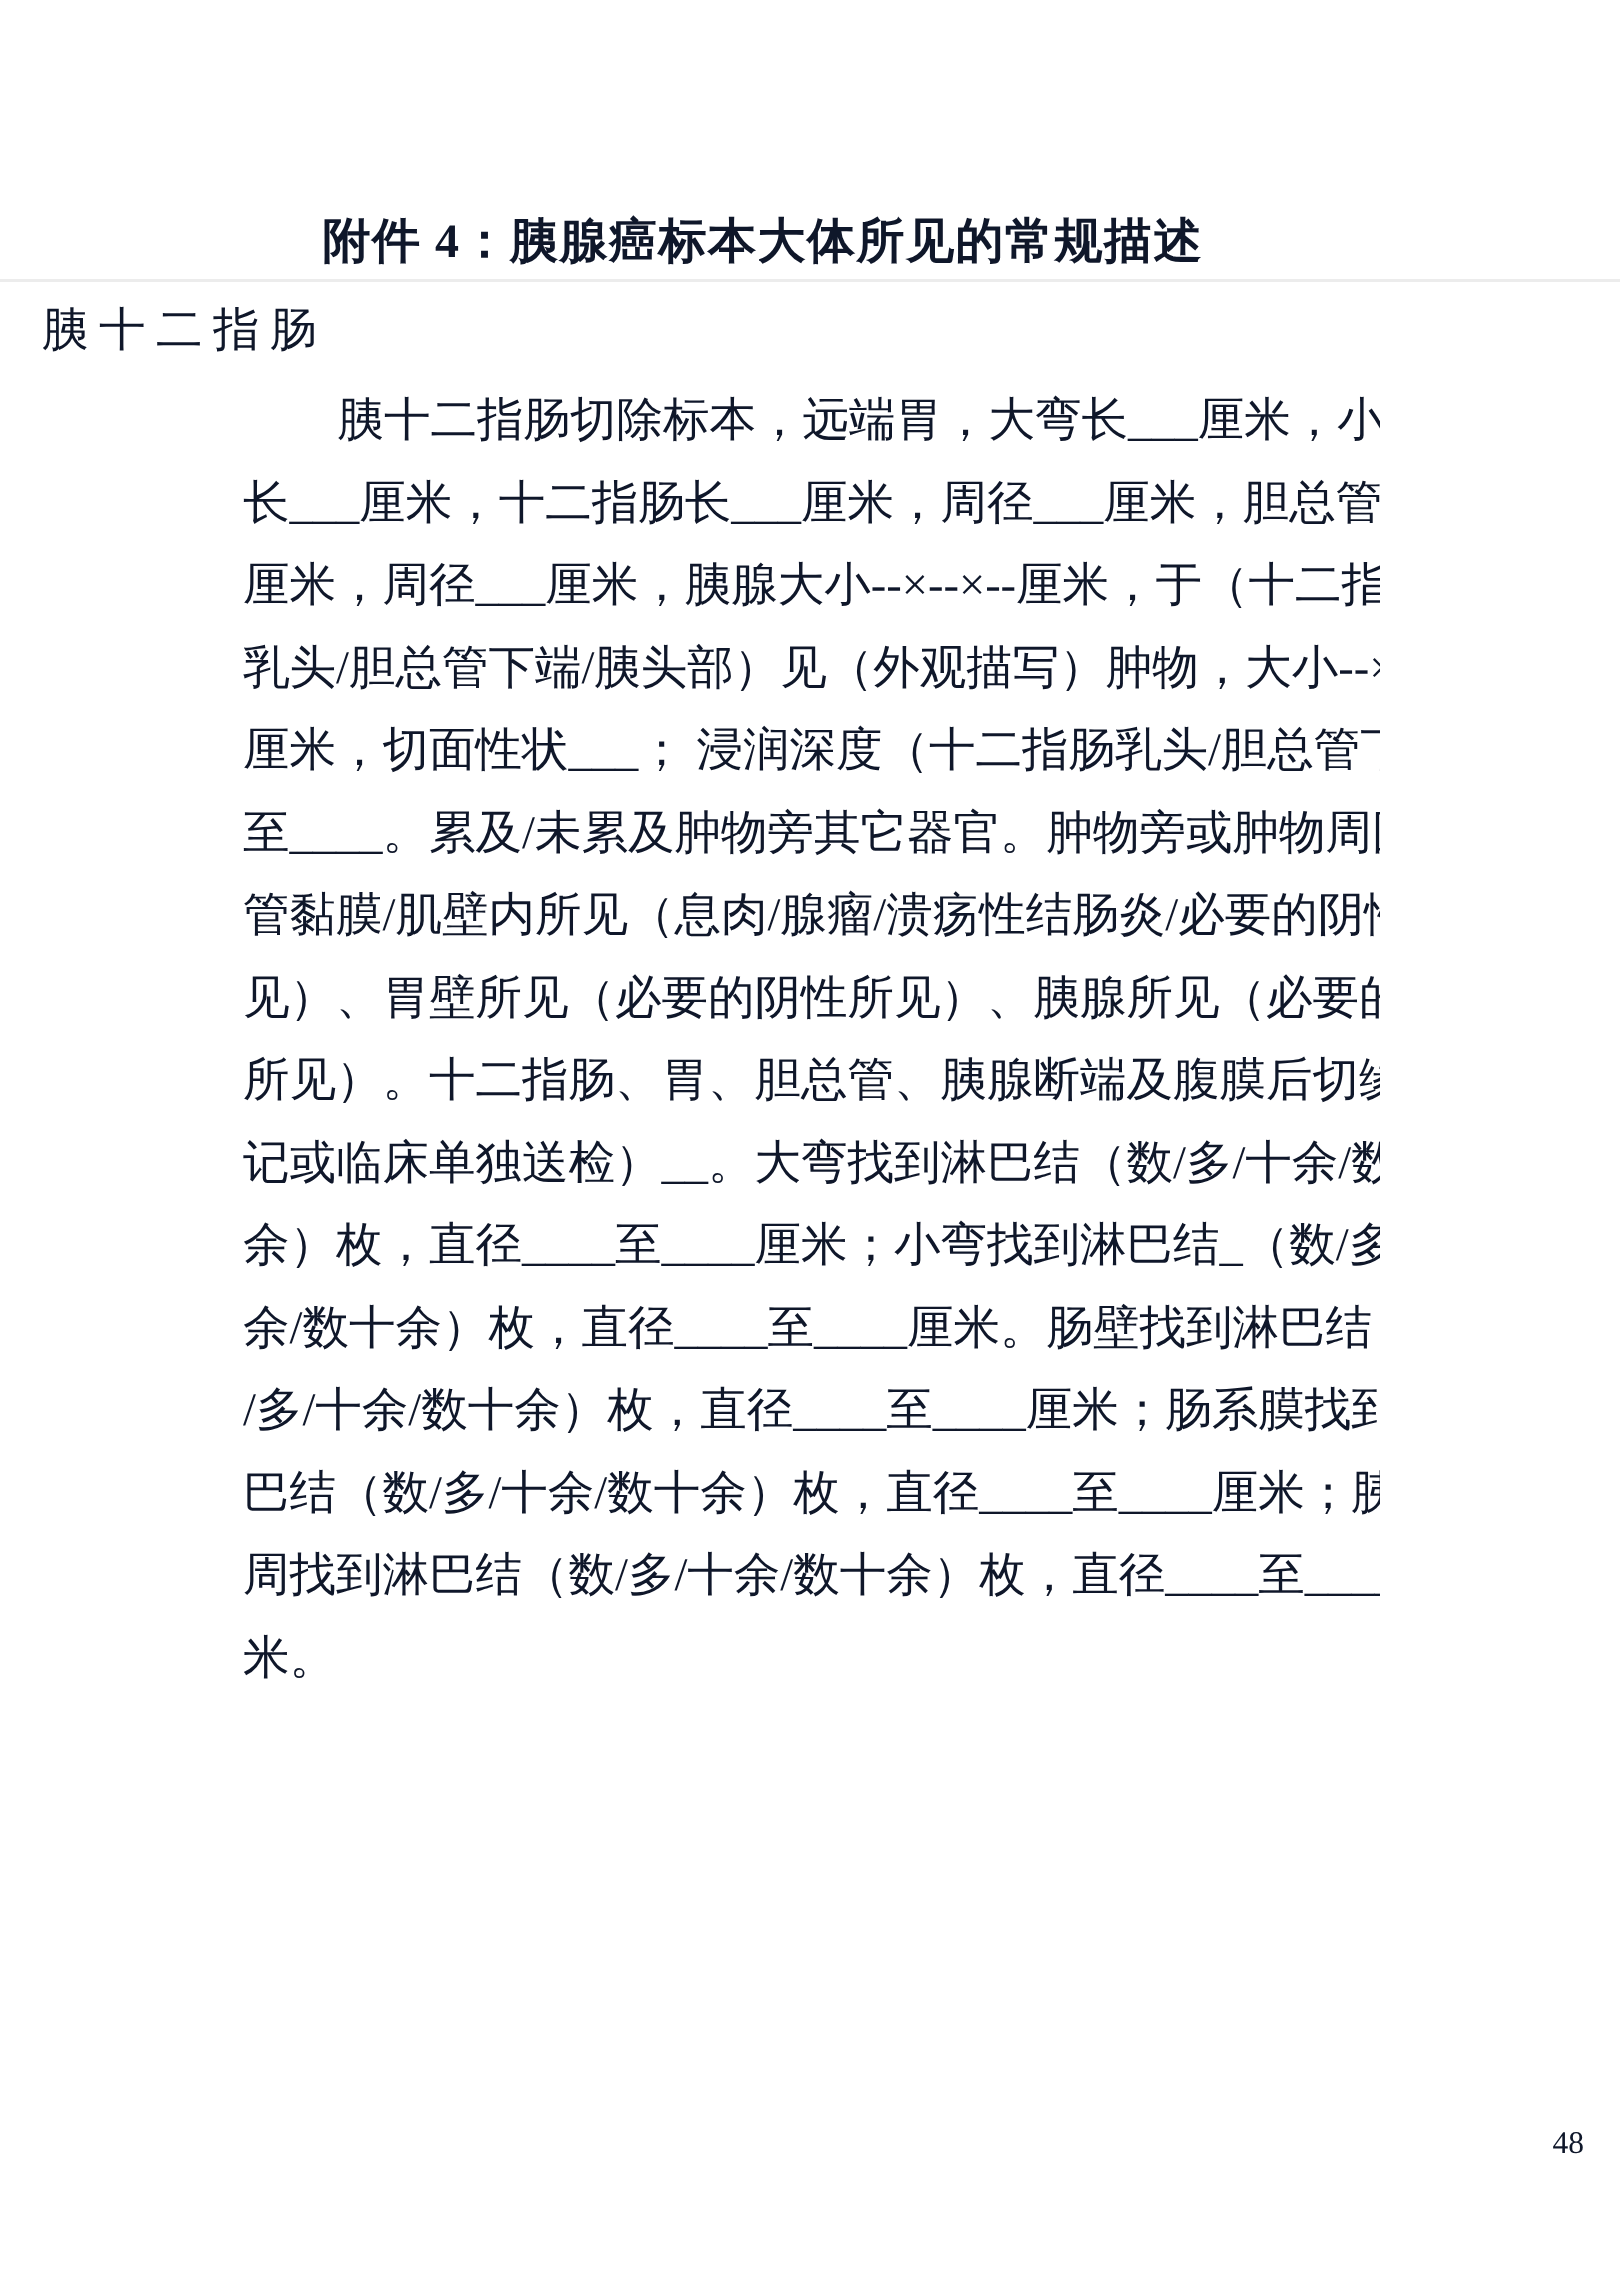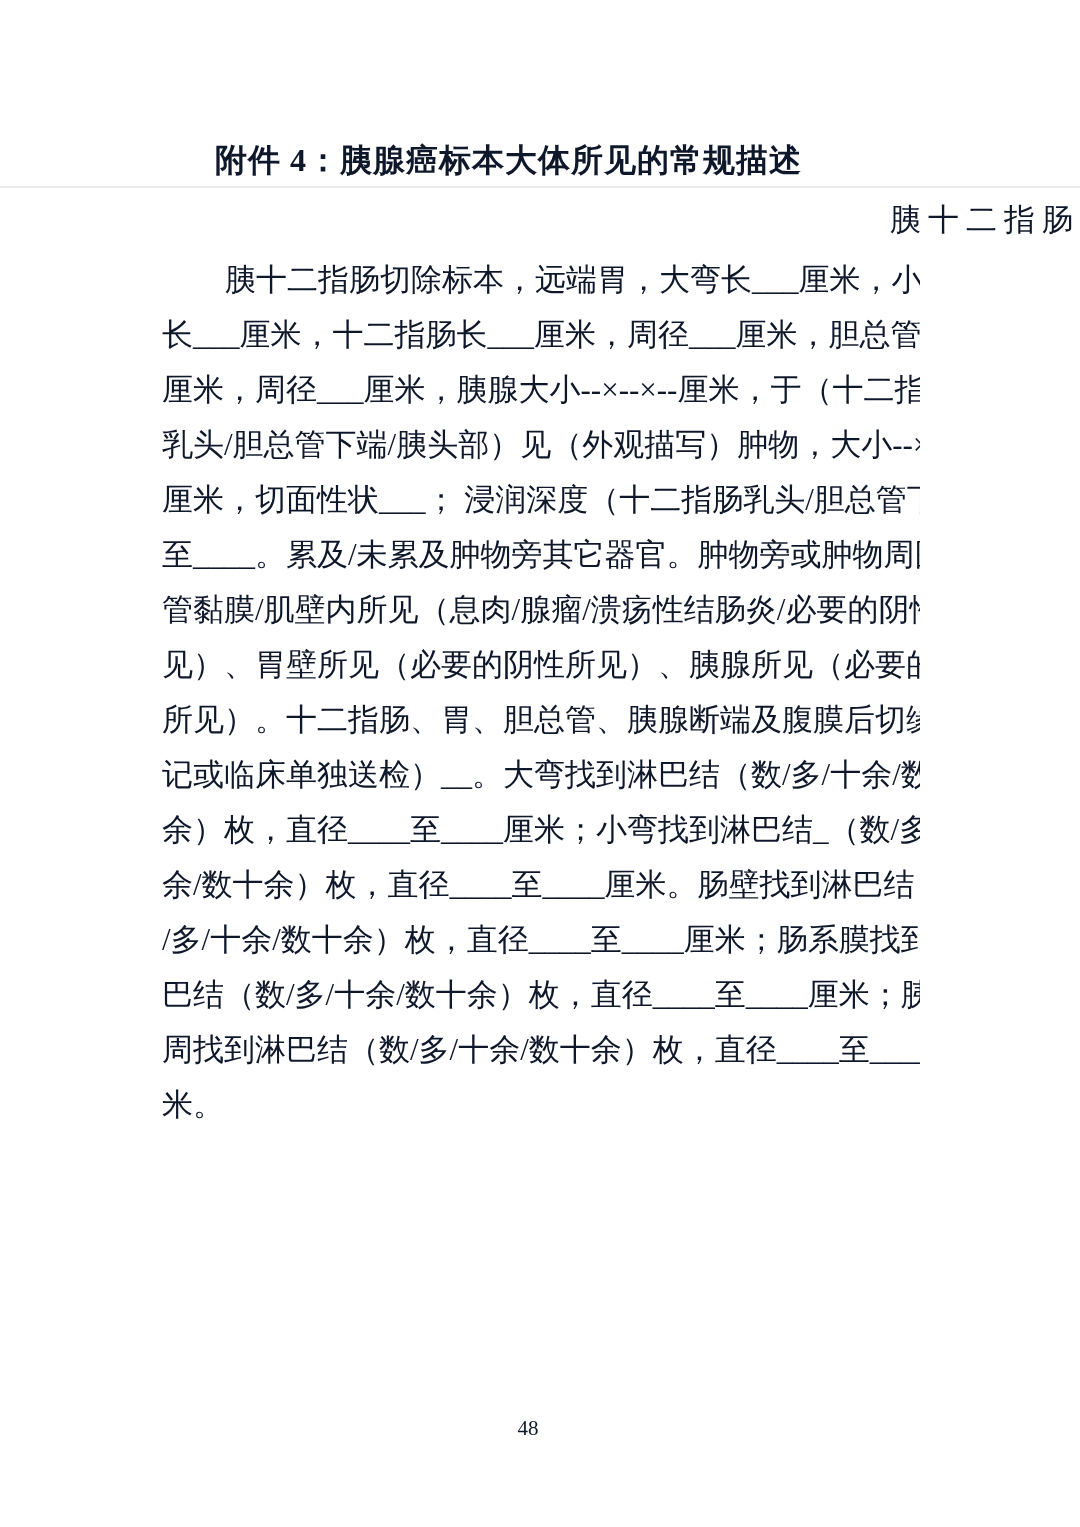--- a/index.html
+++ b/index.html
@@ -34,22 +34,22 @@
     width: 1080px;
     height: 2px;
     background: #ececec;
   }
   .doc-subtitle {
     position: absolute;
     left: 0;
     top: 198px;
     width: 1080px;
     box-sizing: border-box;
-    padding-left: 44px;
-    text-align: right;
+    padding-left: 28px;
+    text-align: left;
     font-size: 31px;
     line-height: 44px;
     letter-spacing: 7px;
     white-space: nowrap;
   }
   .body-paragraph {
     position: absolute;
     left: 162px;
     top: 252px;
     width: 758px;
@@ -67,21 +67,21 @@
     text-indent: 63px;
   }
   .body-line.last {
     text-align-last: left;
   }
   .page-number {
     position: absolute;
     left: 0;
     top: 1415px;
     width: 1056px;
-    text-align: center;
+    text-align: right;
     font-size: 21px;
     line-height: 26px;
   }
 </style>
 </head>
 <body>
 
 <div class="page">
 
   <div class="doc-title">附件 4：胰腺癌标本大体所见的常规描述</div>

